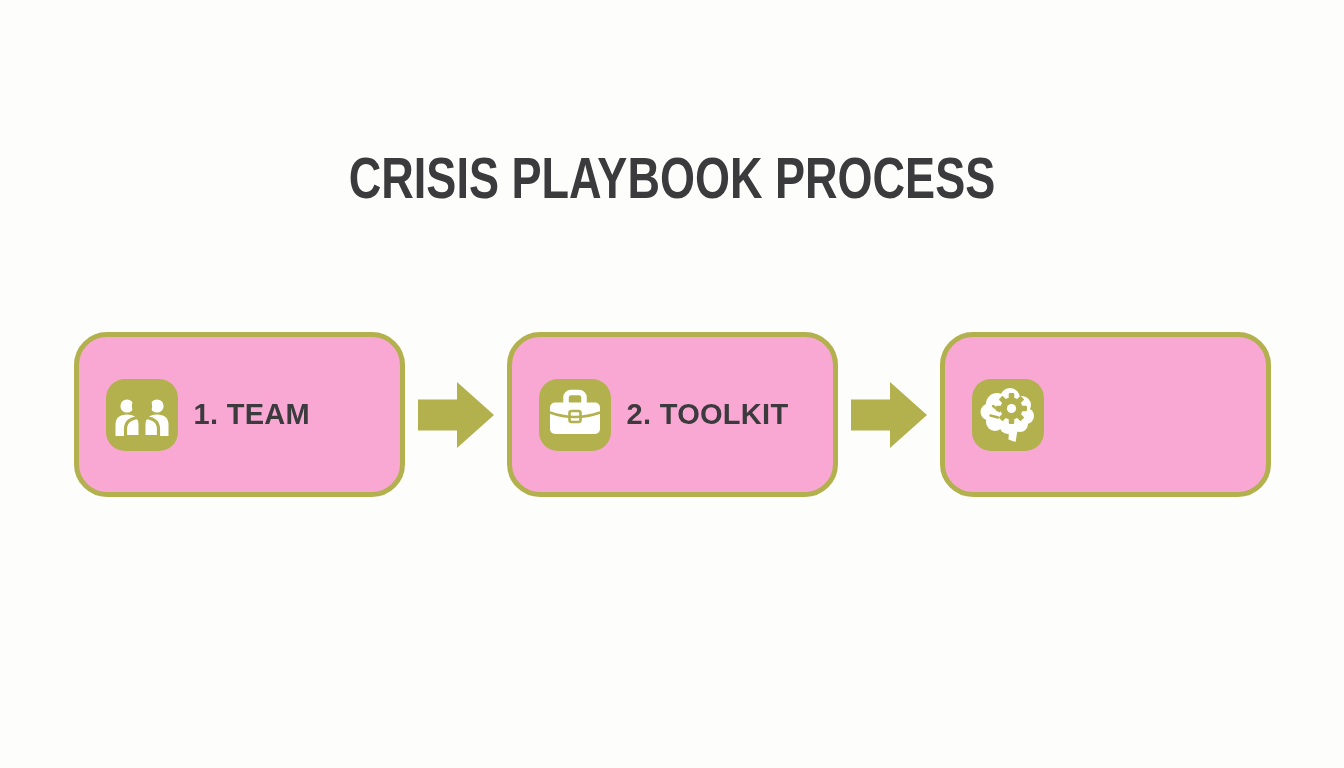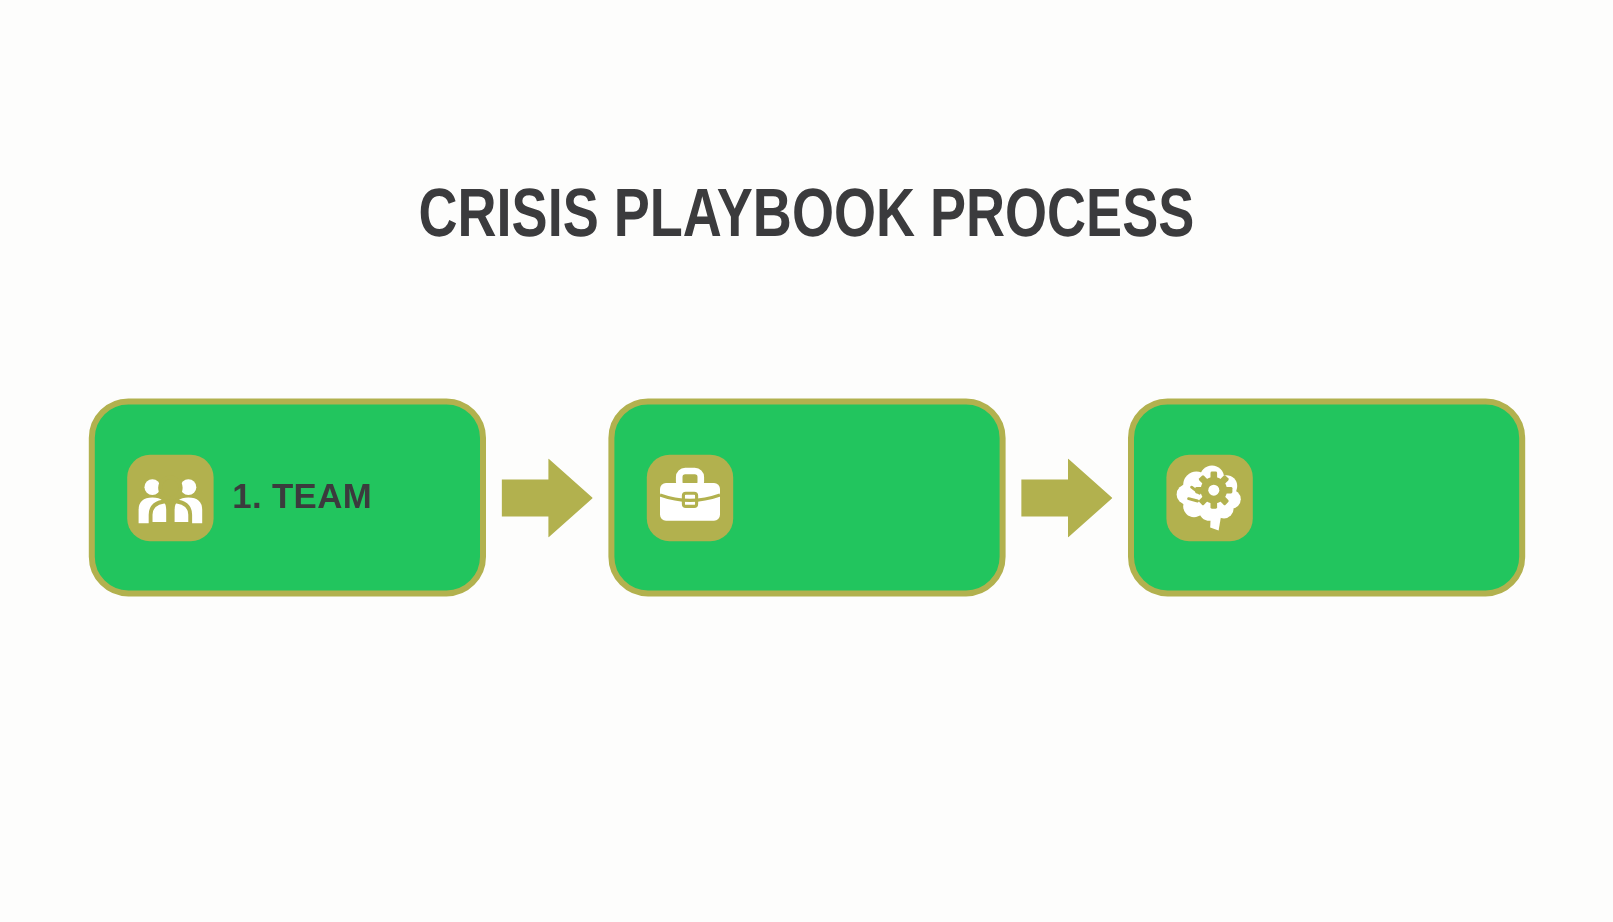--- a/index.html
+++ b/index.html
@@ -41,21 +41,21 @@
     display: flex;
     justify-content: center;
     align-items: center;
   }
   .step {
     width: 331px;
     height: 165px;
     flex: none;
     border: 5px solid var(--accent);
     border-radius: 33px;
-    background: #22c55e;
+    background: #f9a8d4;
     display: flex;
     align-items: center;
     padding-left: 27px;
   }
   .badge {
     width: 72px;
     height: 72px;
     flex: none;
     border-radius: 19px;
     background: var(--accent);
@@ -120,20 +120,21 @@
 
           <rect class="stroke-glyph" style="stroke-width:5.5" x="27" y="13.5" width="18" height="14" rx="5"></rect>
 
           <rect class="fill-glyph" x="11" y="23.5" width="50" height="31.5" rx="5"></rect>
 
           <path class="stroke-accent" style="stroke-width:2.6" d="M11 33.5 Q36 42.5 61 33.5"></path>
 
           <rect class="fill-glyph stroke-accent" style="stroke-width:2.6" x="30.5" y="32" width="11" height="11" rx="2"></rect>
         </svg>
       </span>
+      <span class="step-label">2. TOOLKIT</span>
     </div>
 
     <div class="arrow">
       <svg viewBox="0 0 76 66" aria-hidden="true">
         <path class="fill-accent" d="M0 17.5 L39 17.5 L39 0 L76 33 L39 66 L39 48.5 L0 48.5 Z"></path>
       </svg>
     </div>
 
     <div class="step">
       <span class="badge">

